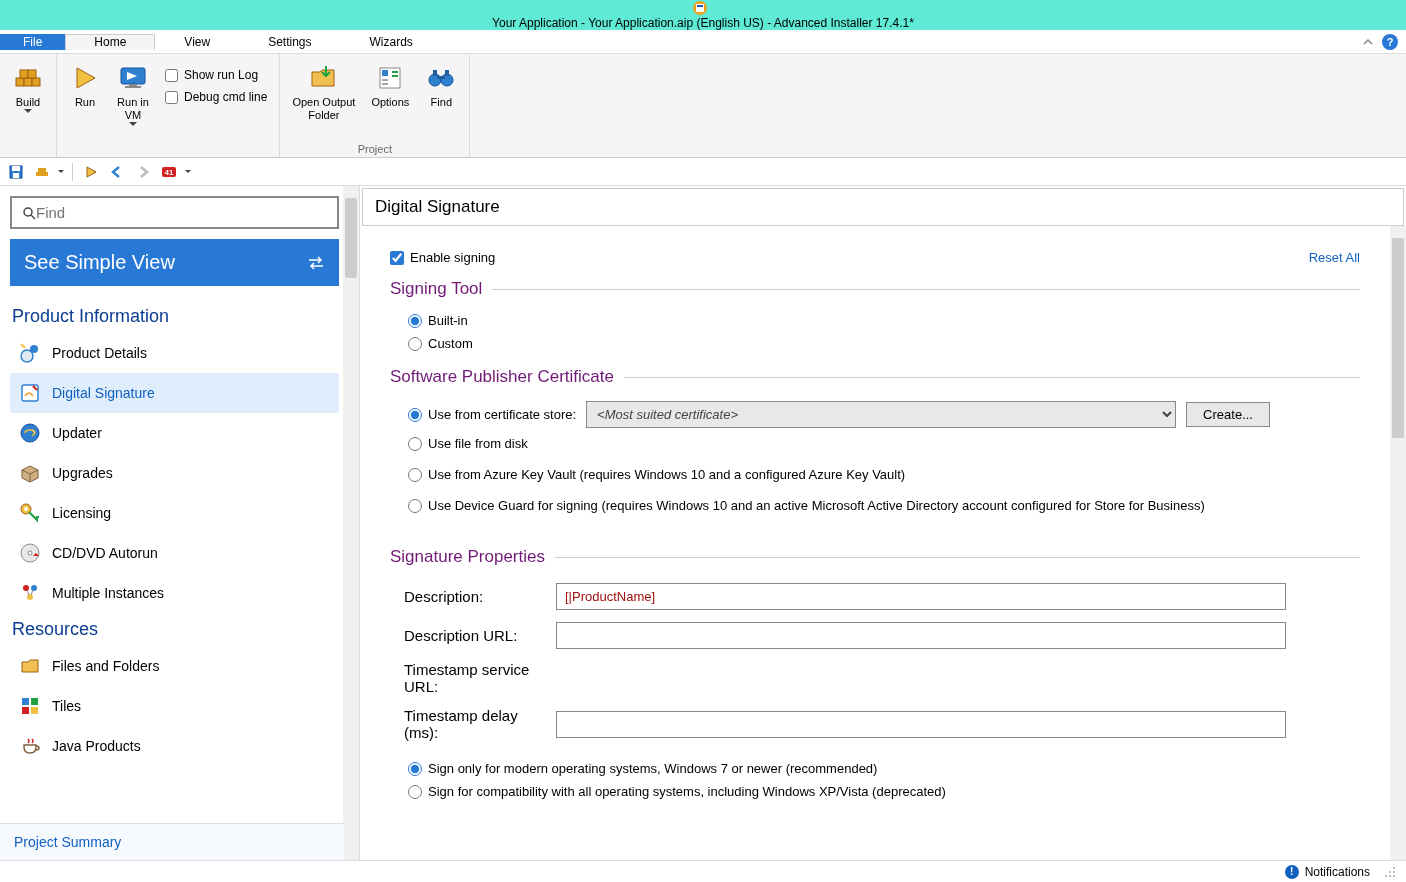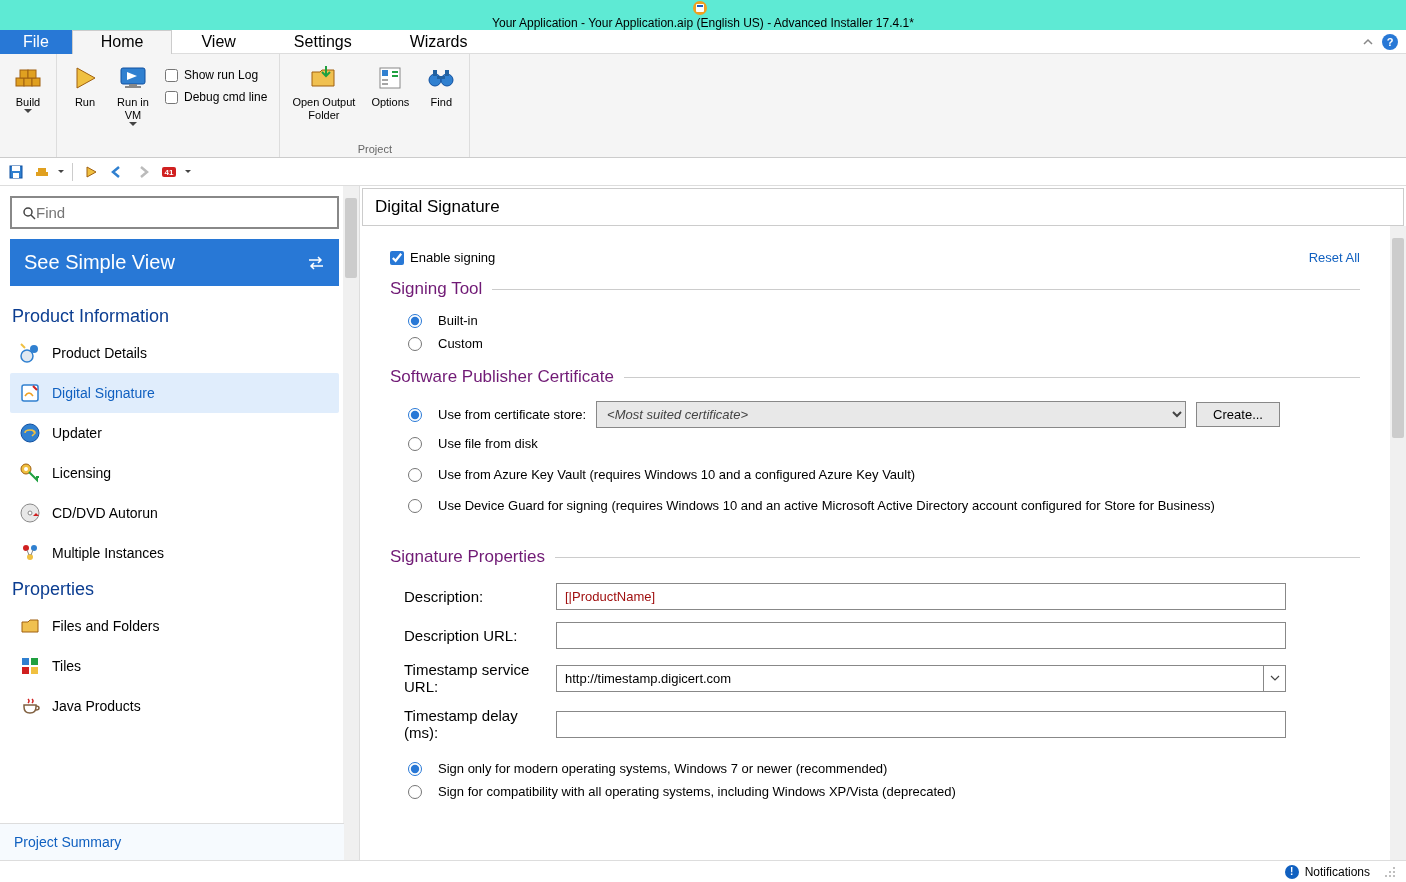--- a/index.html
+++ b/index.html
@@ -7,21 +7,21 @@
 
 
 .titlebar { height: 30px; display: flex; align-items: center; padding: 0 12px; background: #5eead4; flex-direction: column; }
 .titlebar .app-icon { width: 16px; height: 16px; margin-right: 6px; }
 .titlebar .title { flex: 1; font-size: 12px; }
 .titlebar .win-controls { display: flex; gap: 0; }
 .titlebar .win-btn { width: 46px; height: 30px; display: flex; align-items: center; justify-content: center; cursor: pointer; }
 
 
 .ribbon-tabs { height: 24px; display: flex; align-items: center; background: #fff; border-bottom: 1px solid #ddd; position: relative; }
-.ribbon-tab { padding: 0 28px; height: 24px; display: flex; align-items: center; font-size: 16px; cursor: pointer; border: 1px solid transparent; border-bottom: none; }
+.ribbon-tab { padding: 0 28px; height: 16px; display: flex; align-items: center; font-size: 12px; cursor: pointer; border: 1px solid transparent; border-bottom: none; }
 .ribbon-tab.file { background: #2878d6; color: #fff; padding: 0 22px; }
 .ribbon-tab.active { background: #f5f5f5; border-color: #ccc; }
 .ribbon-help { position: absolute; right: 8px; display: flex; align-items: center; gap: 8px; }
 .help-circle { width: 16px; height: 16px; border-radius: 50%; background: #2878d6; color: #fff; display: flex; align-items: center; justify-content: center; font-size: 11px; font-weight: bold; }
 
 
 .ribbon { height: 104px; background: #f5f5f5; border-bottom: 1px solid #ccc; display: flex; }
 .ribbon-group { display: flex; flex-direction: column; padding: 4px 6px 0; border-right: 1px solid #ddd; }
 .ribbon-group-items { display: flex; flex: 1; align-items: flex-start; gap: 4px; }
 .ribbon-group-label { text-align: center; font-size: 11px; color: #666; padding: 2px 0; }
@@ -63,21 +63,21 @@
 .content-scrollbar .thumb { position: absolute; top: 12px; left: 2px; right: 2px; height: 200px; background: #ccc; border-radius: 2px; }
 
 .top-row { display: flex; justify-content: space-between; align-items: center; margin-bottom: 14px; }
 .check-row { display: flex; align-items: center; gap: 6px; font-size: 13px; }
 .check-row input[type=checkbox] { width: 14px; height: 14px; accent-color: #2878d6; }
 .reset-link { color: #1060c0; font-size: 13px; cursor: pointer; }
 
 .section-head { color: #701a75; font-size: 17px; font-weight: 400; display: flex; align-items: center; gap: 10px; margin: 12px 0 10px 0; }
 .section-head .line { flex: 1; height: 1px; background: #ccc; }
 
-.radio-row { display: flex; align-items: center; gap: 16px; font-size: 13px; padding: 4px 0 4px 18px; }
+.radio-row { display: flex; align-items: center; gap: 6px; font-size: 13px; padding: 4px 0 4px 18px; }
 .radio-row input[type=radio] { width: 14px; height: 14px; accent-color: #2878d6; }
 .radio-row.wide { padding-left: 18px; }
 
 .cert-row { display: flex; align-items: center; gap: 10px; padding: 4px 0 4px 18px; }
 .cert-row select { flex: 1; max-width: 590px; padding: 4px 6px; border: 1px solid #888; font-size: 13px; background: #e8e8e8; font-style: italic; color: #444; }
 .cert-row button { padding: 4px 16px; border: 1px solid #888; background: #e8e8e8; font-size: 13px; cursor: pointer; }
 
 .prop-row { display: flex; align-items: center; gap: 12px; padding: 6px 0 6px 14px; }
 .prop-row label { width: 140px; font-size: 15px; }
 .prop-row input[type=text] { flex: 1; max-width: 730px; padding: 5px 8px; border: 1px solid #888; font-size: 13px; }
@@ -342,20 +342,29 @@
             <svg width="22" height="22" viewBox="0 0 22 22">
               <circle cx="11" cy="11" r="9" fill="#3080d0" stroke="#1050a0"></circle>
               <path d="M6 11 C6 7 16 7 16 11 M13 8 L16 11 L13 14" fill="none" stroke="#f0c040" stroke-width="1.5"></path>
             </svg>
           </span>
         <span>Updater</span>
       </div>
       <div class="nav-item">
         <span class="nav-icon">
             <svg width="22" height="22" viewBox="0 0 22 22">
+              <path d="M3 8 L11 4 L19 8 L19 16 L11 20 L3 16 Z" fill="#d0b080" stroke="#806040"></path>
+              <path d="M3 8 L11 12 L19 8 M11 12 L11 20" fill="none" stroke="#806040"></path>
+            </svg>
+          </span>
+        <span>Upgrades</span>
+      </div>
+      <div class="nav-item">
+        <span class="nav-icon">
+            <svg width="22" height="22" viewBox="0 0 22 22">
               <circle cx="7" cy="7" r="5" fill="#f0c040" stroke="#a06010"></circle>
               <circle cx="7" cy="7" r="2" fill="#fff"></circle>
               <path d="M10 10 L18 18 L18 15 L20 15" fill="none" stroke="#20a040" stroke-width="2"></path>
             </svg>
           </span>
         <span>Licensing</span>
       </div>
       <div class="nav-item">
         <span class="nav-icon">
             <svg width="22" height="22" viewBox="0 0 22 22">
@@ -370,21 +379,21 @@
         <span class="nav-icon">
             <svg width="22" height="22" viewBox="0 0 22 22">
               <circle cx="7" cy="6" r="3" fill="#d02020"></circle>
               <circle cx="15" cy="6" r="3" fill="#3080d0"></circle>
               <circle cx="11" cy="15" r="3" fill="#f0c040"></circle>
               <path d="M8 8 L10 13 M14 8 L12 13" stroke="#888"></path>
             </svg>
           </span>
         <span>Multiple Instances</span>
       </div>
-      <div class="section-title">Properties</div>
+      <div class="section-title">Resources</div>
       <div class="nav-item">
         <span class="nav-icon">
             <svg width="22" height="22" viewBox="0 0 22 22">
               <path d="M3 7 L9 7 L11 5 L19 5 L19 17 L3 17 Z" fill="#f0c050" stroke="#a06010"></path>
             </svg>
           </span>
         <span>Files and Folders</span>
       </div>
       <div class="nav-item">
         <span class="nav-icon">
@@ -473,28 +482,20 @@
         <div class="prop-row">
           <label>Description:</label>
           <input type="text" class="token" value="[|ProductName]" style="">
         </div>
         <div class="prop-row">
           <label>Description URL:</label>
           <input type="text" value="" style="">
         </div>
         <div class="prop-row">
           <label>Timestamp service URL:</label>
-          <div class="combo">
-            <input type="text" value="http://timestamp.digicert.com" style="">
-            <span class="dd">
-                <svg width="10" height="6">
-                  <path d="M1 1 L5 5 L9 1" fill="none" stroke="#444" stroke-width="1.2"></path>
-                </svg>
-              </span>
-          </div>
         </div>
         <div class="prop-row">
           <label>Timestamp delay (ms):</label>
           <input type="text" value="" style="">
         </div>
         <div style="height:10px"></div>
         <label class="radio-row wide">
             <input type="radio" name="signcompat" checked="" style="">
             <span>Sign only for modern operating systems, Windows 7 or newer (recommended)</span>
           </label>

